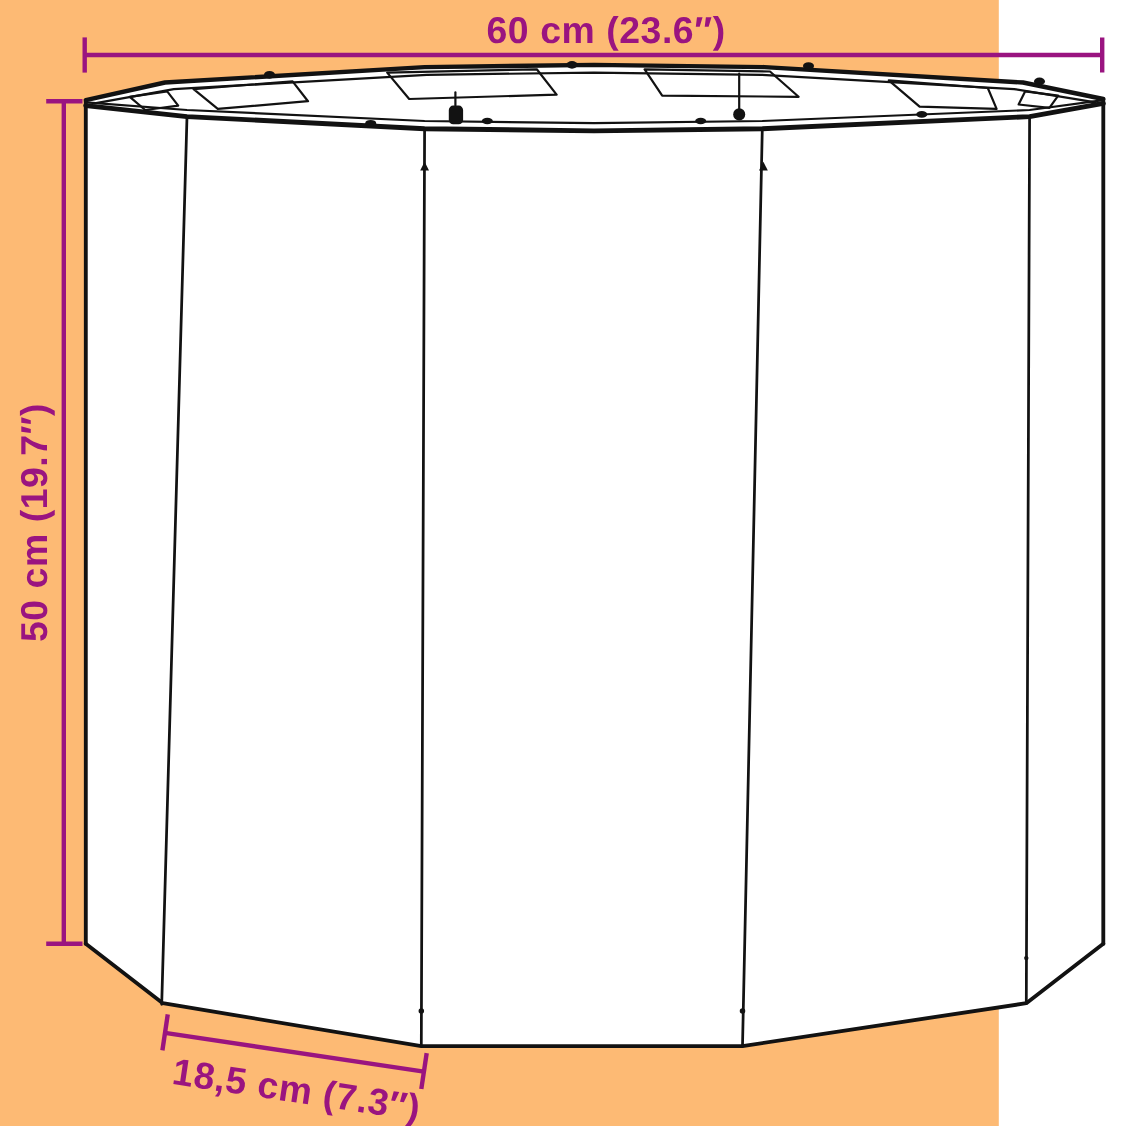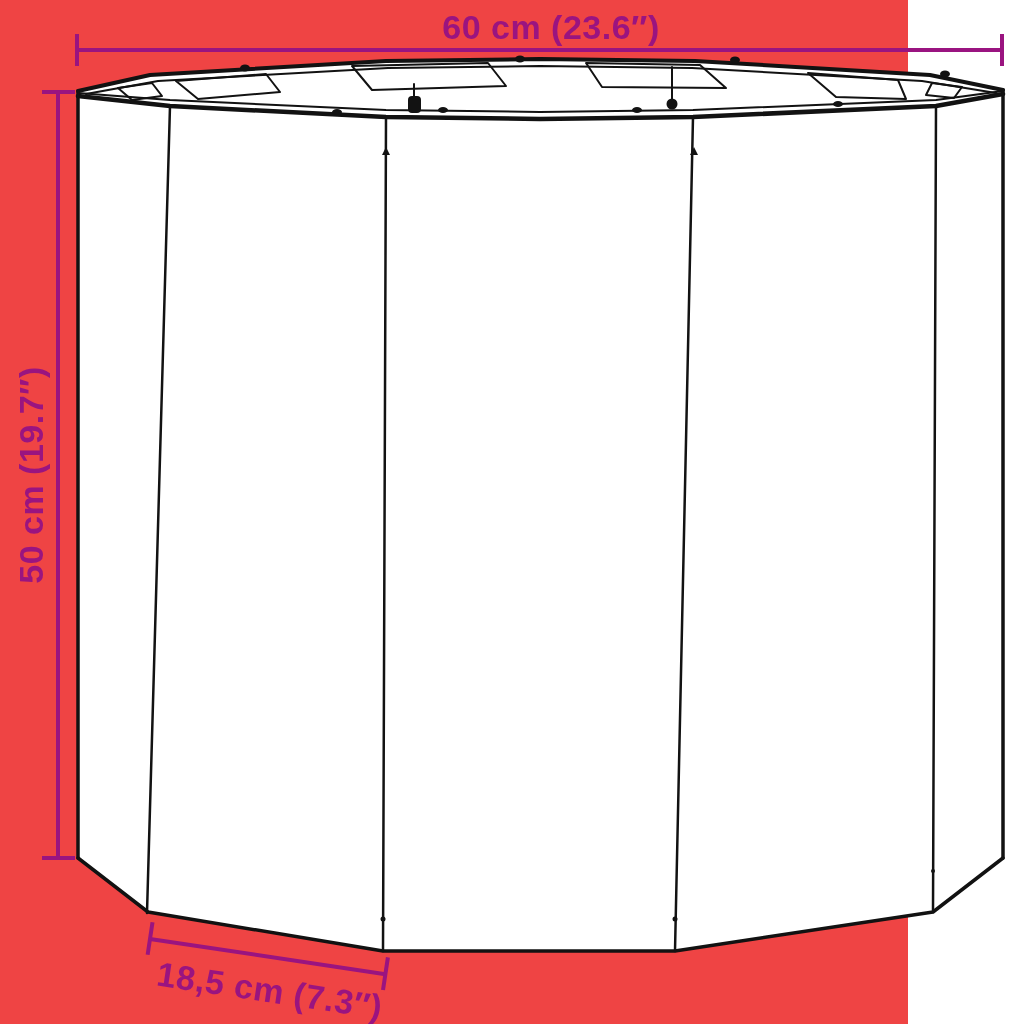--- a/index.html
+++ b/index.html
@@ -8,21 +8,21 @@
     background: #ffffff;
     width: 1024px;
     height: 1024px;
     overflow: hidden;
     font-family: "Liberation Sans", sans-serif;
   }
   .stage {
     position: relative;
     width: 908px;
     height: 1024px;
-    background: #ef4444;
+    background: #fdba74;
   }
   svg { display: block; }
   .ink  { stroke: #121212; fill: none; }
   .ink-fill { fill: #121212; stroke: none; }
   .dim-stroke { stroke: #9A1480; fill: none; }
   .dim-text {
     fill: #9A1480;
     font-family: "Liberation Sans", sans-serif;
     font-weight: bold;
     font-size: 34px;

